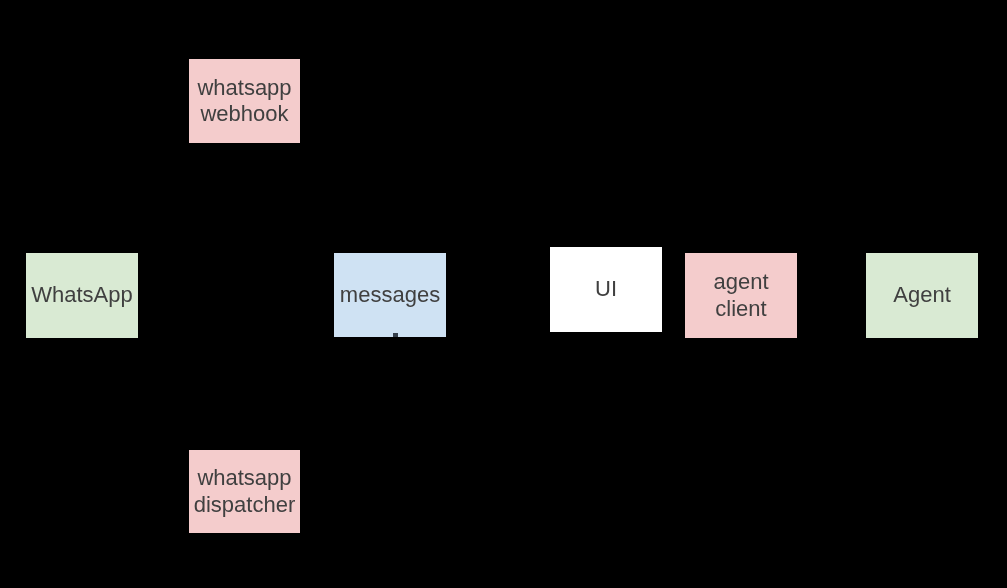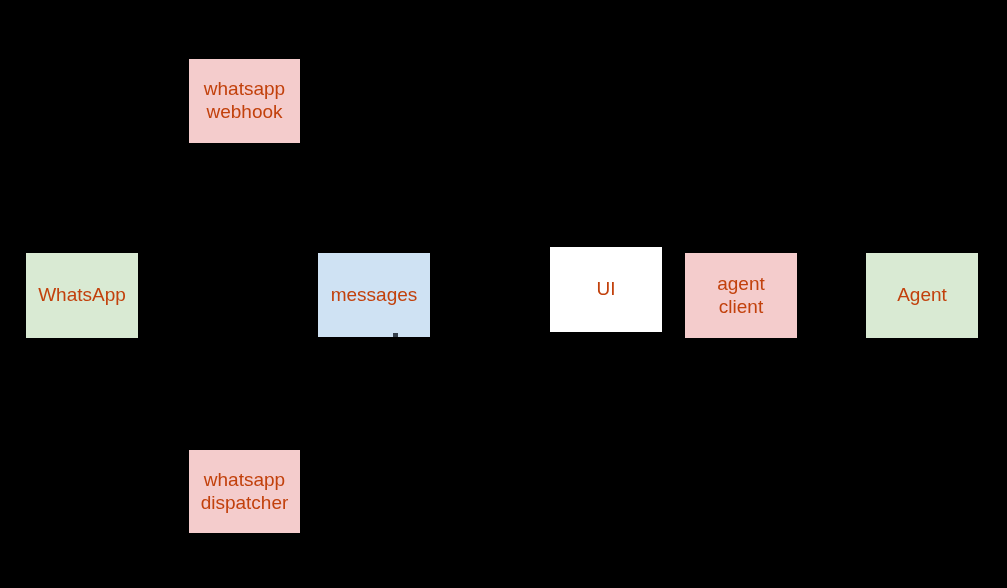--- a/index.html
+++ b/index.html
@@ -15,23 +15,23 @@
     font-family: "Liberation Sans", sans-serif;
   }
   .node {
     position: absolute;
     display: flex;
     align-items: center;
     justify-content: center;
     text-align: center;
   }
   .node-label {
-    font-size: 19px;
+    font-size: 22px;
     line-height: 1.2;
-    color: #c2410c;
+    color: #404040;
     white-space: pre-line;
   }
   
   .n-webhook    { left: 189px; top: 59px;  width: 111px; height: 84px; }
   .n-whatsapp   { left: 26px;  top: 253px; width: 112px; height: 85px; }
   .n-messages   { left: 318px; top: 253px; width: 112px; height: 84px; }
   .n-ui         { left: 550px; top: 247px; width: 112px; height: 85px; }
   .n-agentclient{ left: 685px; top: 253px; width: 112px; height: 85px; }
   .n-agent      { left: 866px; top: 253px; width: 112px; height: 85px; }
   .n-dispatcher { left: 189px; top: 450px; width: 111px; height: 83px; }
@@ -51,21 +51,21 @@
 
   <div class="node n-webhook" style="background: rgb(244, 204, 204);">
     <span class="node-label">whatsapp
 webhook</span>
   </div>
 
   <div class="node n-whatsapp" style="background: rgb(217, 234, 211);">
     <span class="node-label">WhatsApp</span>
   </div>
 
-  <div class="node n-messages" style="background: rgb(207, 226, 243);">
+  <div class="node n-messages" style="background: rgb(207, 226, 243); margin-left: 16px;">
     <span class="node-label">messages</span>
   </div>
 
   <div class="node n-ui" style="background: rgb(255, 255, 255);">
     <span class="node-label">UI</span>
   </div>
 
   <div class="node n-agentclient" style="background: rgb(244, 204, 204);">
     <span class="node-label">agent
 client</span>

